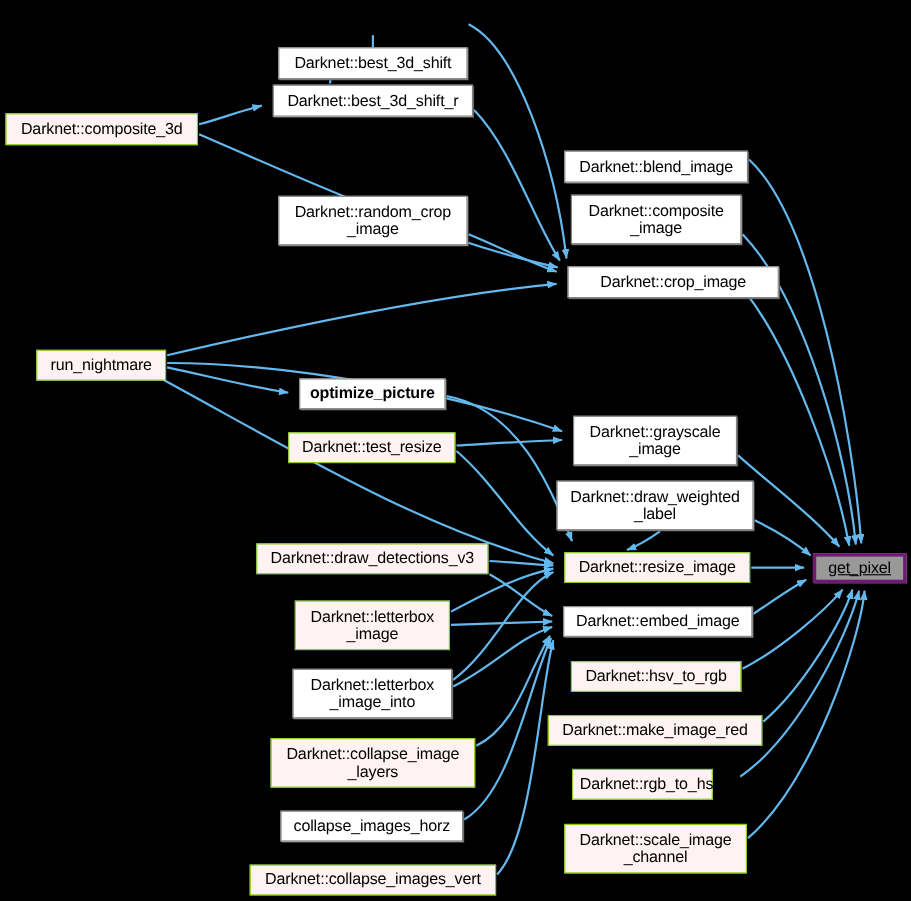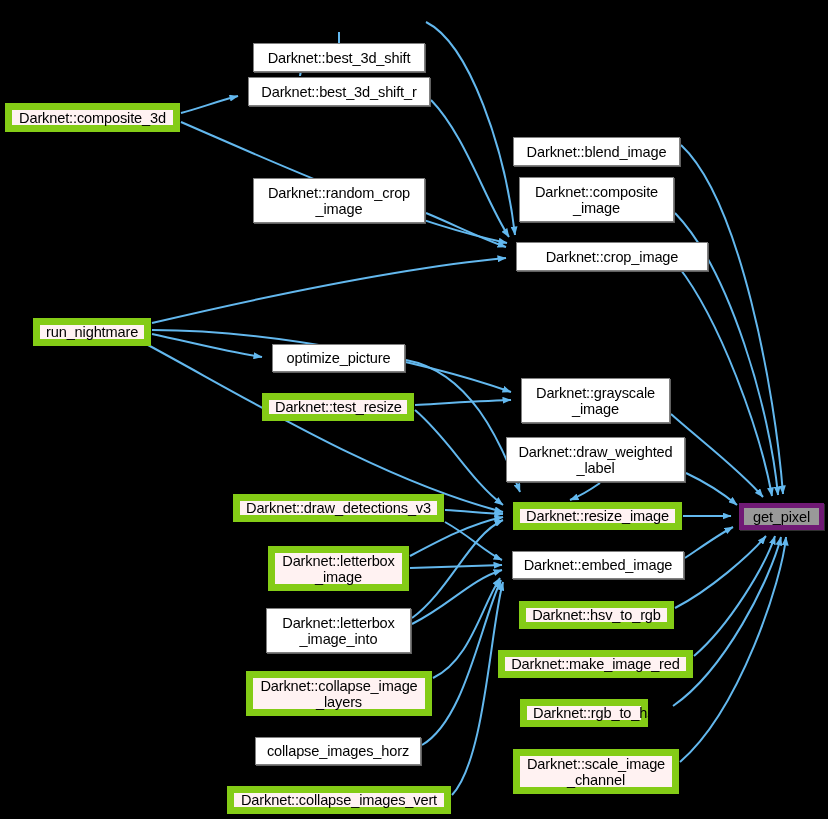--- a/index.html
+++ b/index.html
@@ -38,26 +38,27 @@
     white-space: pre-line;
     z-index: 5;
   }
   .node.plain {
     background: #ffffff;
     border: 1px solid #808080;
     box-shadow: 1px 1px 0 0 #606060;
   }
   .node.highlight {
     background: #fff2f2;
-    border: 7px solid #84cc16;
+    border: 1px solid #84cc16;
   }
   .node.target {
     background: #999999;
-    border: 5px solid #701a75;
+    border: 3px solid #701a75;
     box-shadow: 1px 1px 0 0 #303030;
+    text-decoration: underline;
   }
   .node .label {
     display: block;
     width: 100%;
     padding: 0 6px;
     box-sizing: border-box;
   }
 </style>
 </head>
 <body>
@@ -138,21 +139,21 @@
       <div class="node plain" style="left: 253px; top: 3px; width: 172px; height: 29px; margin-top: 40px;"><span class="label">Darknet::best_3d_shift</span></div>
       <div class="node plain" style="left: 248px; top: 77px; width: 182px; height: 29px;"><span class="label">Darknet::best_3d_shift_r</span></div>
       <div class="node highlight" style="left: 5px; top: 103px; width: 175px; height: 29px;"><span class="label">Darknet::composite_3d</span></div>
       <div class="node plain" style="left: 513px; top: 137px; width: 167px; height: 29px;"><span class="label">Darknet::blend_image</span></div>
       <div class="node plain" style="left: 519px; top: 177px; width: 155px; height: 45px;"><span class="label">Darknet::composite
 _image</span></div>
       <div class="node plain" style="left: 253px; top: 178px; width: 172px; height: 45px;"><span class="label">Darknet::random_crop
 _image</span></div>
       <div class="node plain" style="left: 516px; top: 242px; width: 192px; height: 29px;"><span class="label">Darknet::crop_image</span></div>
       <div class="node highlight" style="left: 33px; top: 318px; width: 118px; height: 28px;"><span class="label">run_nightmare</span></div>
-      <div class="node plain" style="left: 272px; top: 344px; width: 133px; height: 28px;"><span class="label">optimize_picture</span></div>
+      <div class="node plain" style="left: 272px; top: 344px; width: 133px; height: 28px; font-weight: bold;"><span class="label">optimize_picture</span></div>
       <div class="node plain" style="left: 521px; top: 378px; width: 149px; height: 45px;"><span class="label">Darknet::grayscale
 _image</span></div>
       <div class="node highlight" style="left: 262px; top: 393px; width: 152px; height: 28px;"><span class="label">Darknet::test_resize</span></div>
       <div class="node plain" style="left: 506px; top: 437px; width: 179px; height: 45px;"><span class="label">Darknet::draw_weighted
 _label</span></div>
       <div class="node highlight" style="left: 233px; top: 494px; width: 211px; height: 28px;"><span class="label">Darknet::draw_detections_v3</span></div>
       <div class="node highlight" style="left: 513px; top: 502px; width: 169px; height: 28px;"><span class="label">Darknet::resize_image</span></div>
       <div class="node target" style="left: 739px; top: 503px; width: 85px; height: 27px;"><span class="label">get_pixel</span></div>
       <div class="node highlight" style="left: 268px; top: 546px; width: 141px; height: 45px;"><span class="label">Darknet::letterbox
 _image</span></div>

